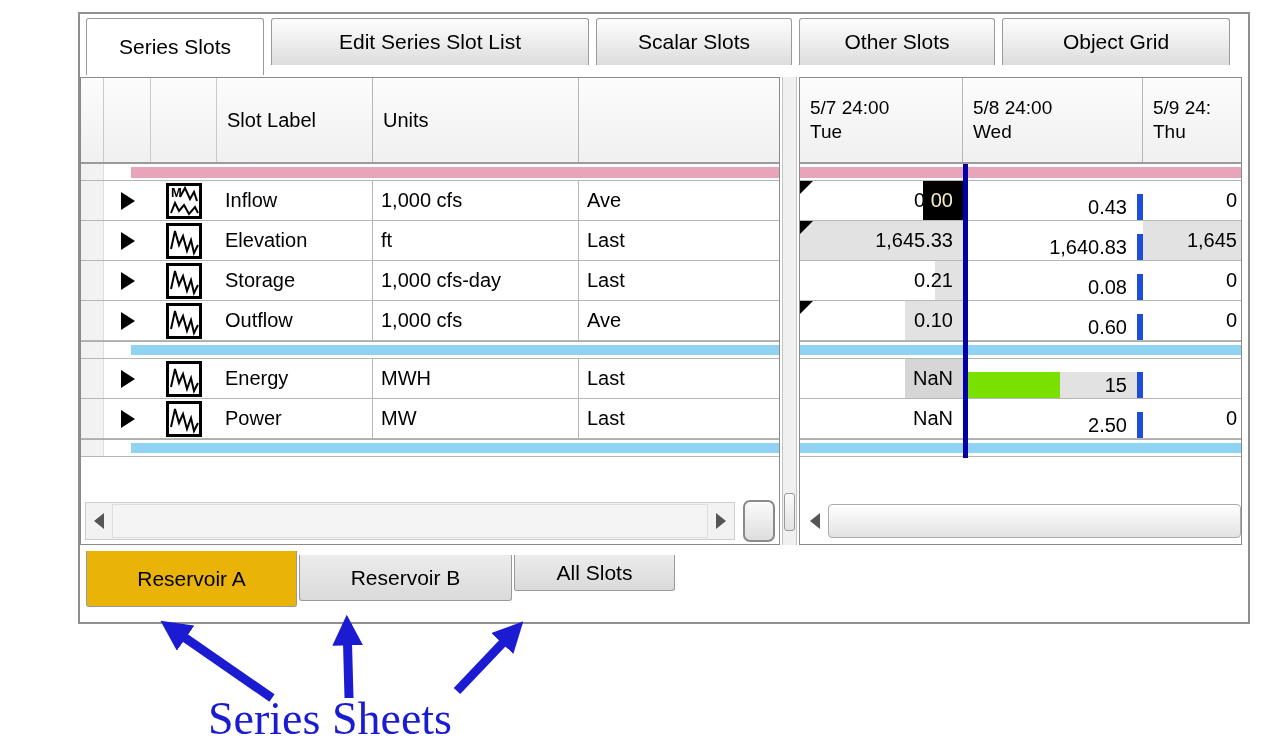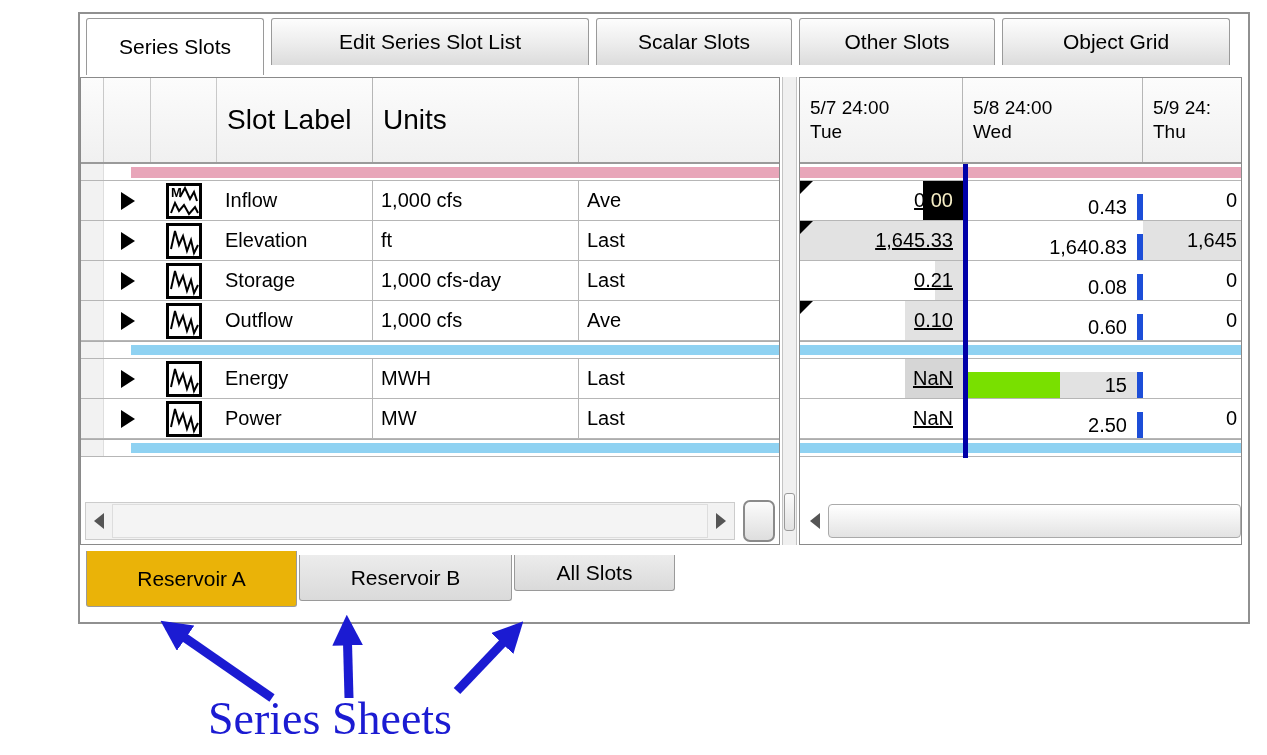--- a/index.html
+++ b/index.html
@@ -27,21 +27,21 @@
   #rightpane { left:719px; width:443px; }
   #splitter { position:absolute; left:702px; top:63px; width:15px; height:468px;
               background:#f0f0f0; border-left:1px solid #c4c4c4; border-right:1px solid #c4c4c4; }
   #splitter .mini-btn { position:absolute; left:1px; right:1px; bottom:14px; height:38px;
               background:linear-gradient(#fbfbfb,#e2e2e2); border:1px solid #9a9a9a; border-radius:3px; }
 
   
   .hdr { height:86px; background:linear-gradient(#fcfcfc,#f0f0f0);
          border-bottom:2px solid #9a9a9a; display:flex; flex:none; }
   .hcell { border-right:1px solid #c9c9c9; display:flex; align-items:center;
-           font-size:28px; padding-left:10px; }
+           font-size:20px; padding-left:10px; }
   .hcell.strong { border-right:1px solid #b6b6b6; }
   .datehdr { font-size:19px; line-height:24px; padding-top:18px; align-items:flex-start; }
 
   
   .bandrow { display:flex; flex:none; border-bottom:1px solid #b6b6b6; }
   .bandrow .band { flex:1; margin:3px 0 2px 0; height:11px; }
   .pinkband .band { background:var(--pink); }
   .bluesep  { border-top:1px solid #adadad; }
   .bluesep .band { background:var(--sepblue); height:10px; margin:3px 0 3px 0; }
   .rowheadspace { width:23px; flex:none; background:#f2f2f2; border-right:1px solid #dedede; }
@@ -59,21 +59,21 @@
   .c-agg   { flex:1; padding-left:8px; }
   .expand-arrow { width:0; height:0; border-top:9px solid transparent;
                   border-bottom:9px solid transparent; border-left:14px solid #000; }
   .sloticon { width:36px; height:36px; }
 
   
   .rrow { display:flex; flex:none; height:40px; border-bottom:1px solid #b6b6b6;
           font-size:20px; }
   .rc { position:relative; display:flex; align-items:center; justify-content:flex-end;
         padding-right:10px; overflow:hidden; }
-  .rc1 { width:163px; flex:none;text-decoration:underline; }
+  .rc1 { width:163px; flex:none; }
   .rnavyspace { width:5px; flex:none; }
   .rc2 { width:175px; flex:none; border-right:6px solid #1d4ed8;margin-top:13px; }
   .rc3 { flex:1; padding-right:4px; }
   .rc .txt { position:relative; z-index:2; }
   .bg-gray { background:var(--graycell); }
   .stripe64::after, .stripe83::after, .stripe64d::after {
         content:""; position:absolute; right:0; top:0; bottom:0; z-index:1; }
   .stripe64::after  { width:58px; background:var(--graycell); }
   .stripe83::after  { width:28px; background:var(--graycell); }
   .stripe64d::after { width:58px; background:var(--graycell2); }

